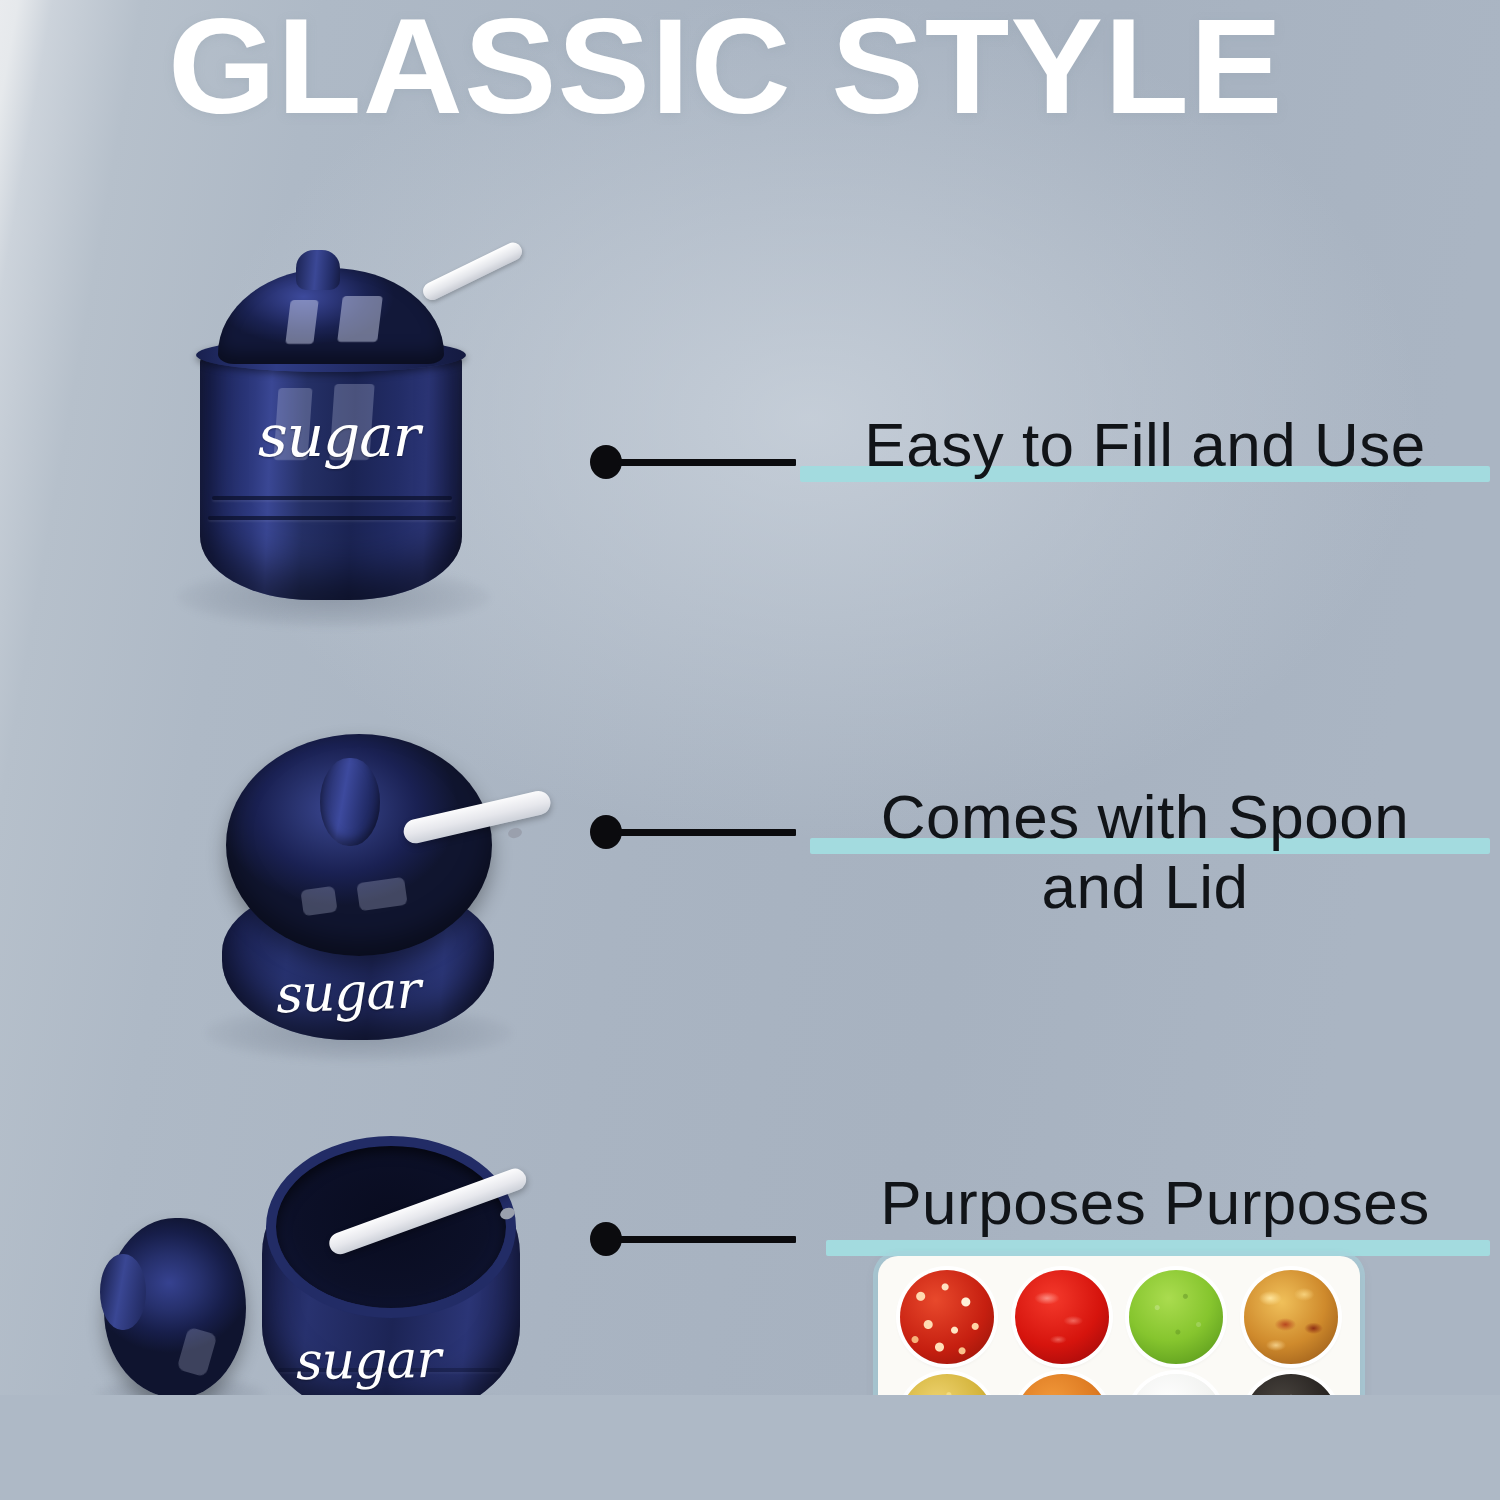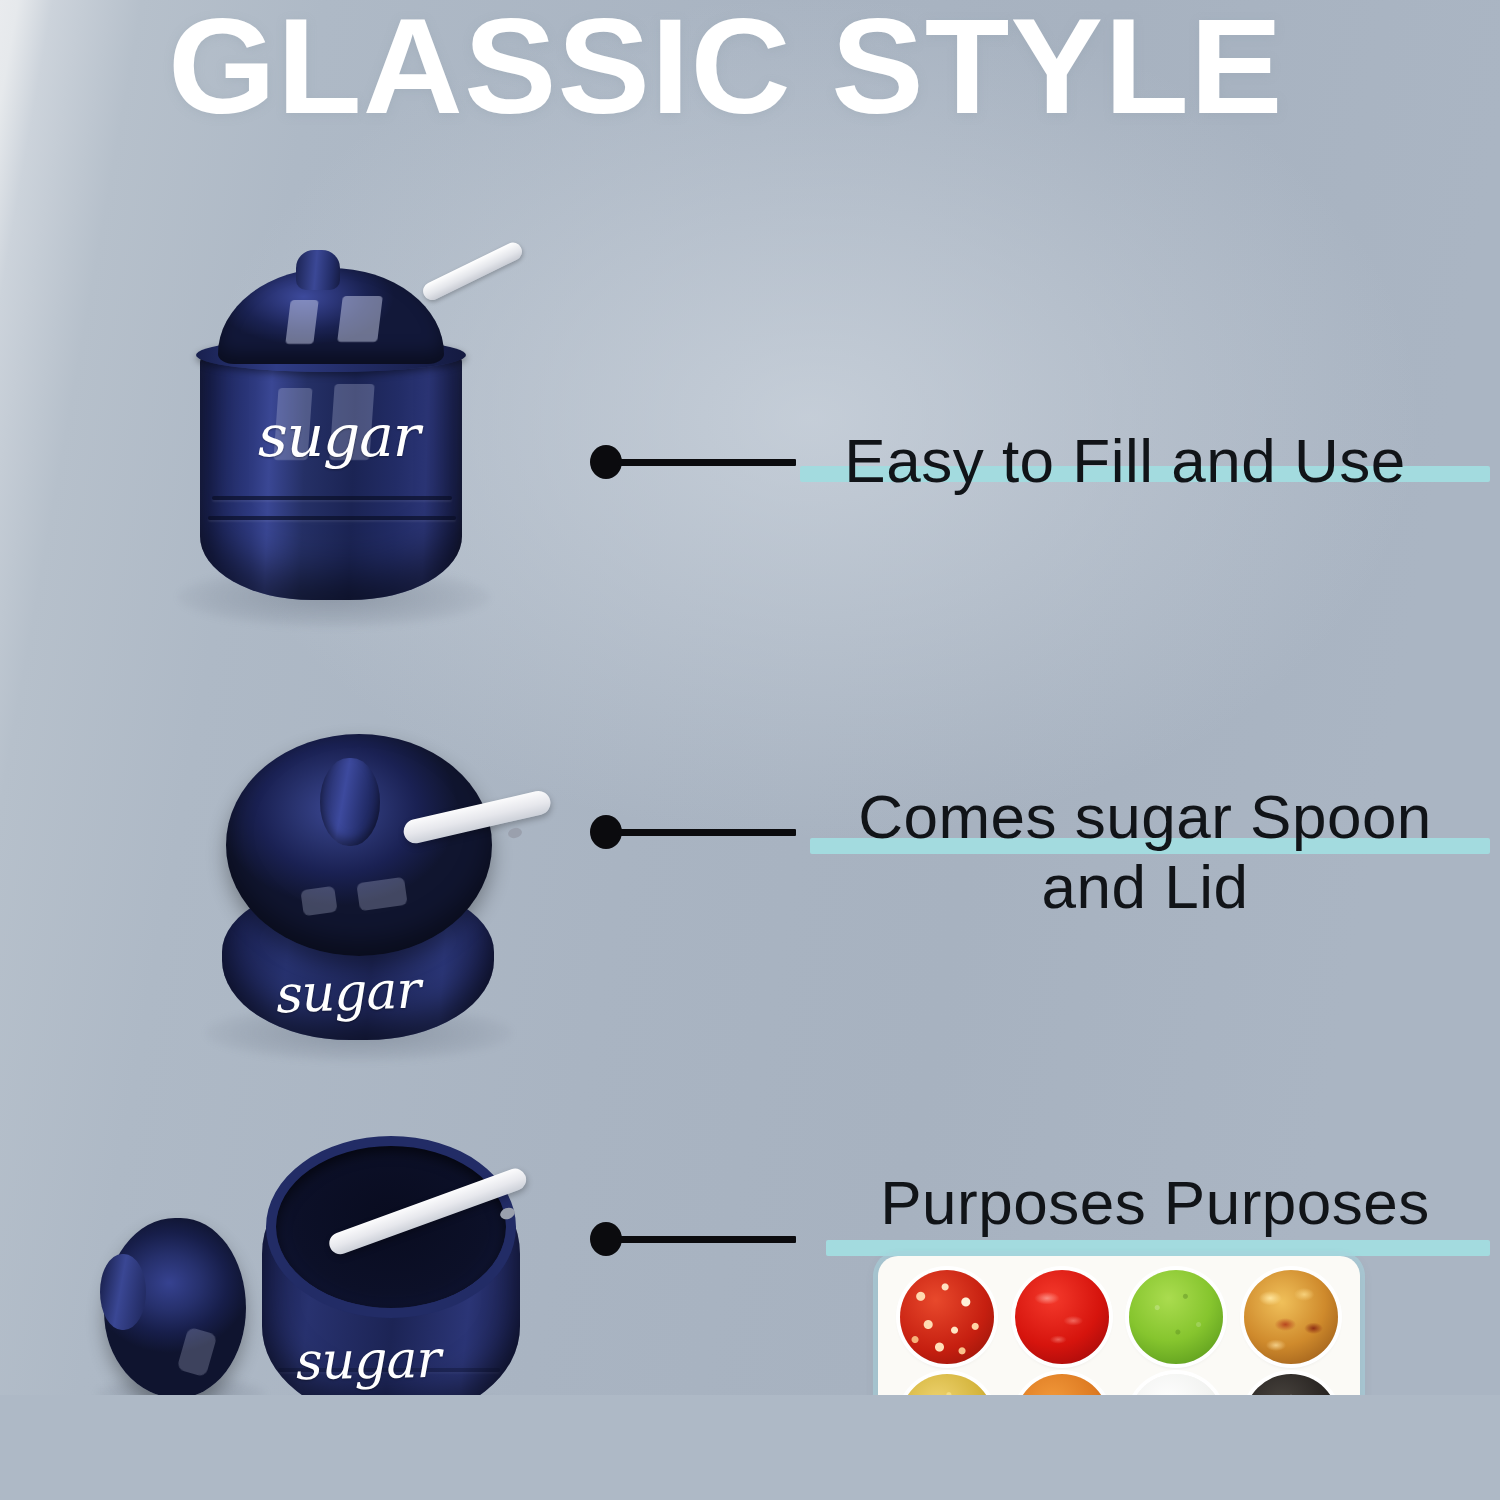--- a/index.html
+++ b/index.html
@@ -235,28 +235,28 @@
     <div class="j3-spoonhole"></div>
     <div class="j1-gloss" style="left:182px;top:1330px;width:30px;height:44px;border-radius:8px;opacity:.5;transform:rotate(16deg);"></div>
     <div class="j1-ring" style="left:278px;top:1368px;width:222px;opacity:.5;"></div>
     <div class="scriptword" style="left:296px;top:1330px;font-size:52px;letter-spacing:-1px;transform:rotate(-1deg);">sugar</div>
   </div>
 
   <div class="callout">
     <div class="dot" style="left:590px;top:445px;"></div>
     <div class="leader" style="left:618px;top:459px;width:178px;"></div>
     <div class="hl" style="left:800px;top:466px;width:690px;"></div>
-    <div class="ctext" style="left:780px;top:410px;width:690px;margin-top:16px;">Easy to Fill and Use</div>
+    <div class="ctext" style="left:800px;top:410px;width:690px;">Easy to Fill and Use</div>
   </div>
 
   <div class="callout">
     <div class="dot" style="left:590px;top:815px;"></div>
     <div class="leader" style="left:618px;top:829px;width:178px;"></div>
     <div class="hl" style="left:810px;top:838px;width:680px;"></div>
-    <div class="ctext" style="left:800px;top:782px;width:690px;">Comes sugar Spoon
+    <div class="ctext" style="left:800px;top:782px;width:690px;">Comes with Spoon
 and Lid</div>
   </div>
 
   <div class="callout">
     <div class="dot" style="left:590px;top:1222px;"></div>
     <div class="leader" style="left:618px;top:1236px;width:178px;"></div>
     <div class="hl" style="left:826px;top:1240px;width:664px;"></div>
     <div class="ctext" style="left:820px;top:1168px;width:670px;">Purposes Purposes</div>
   </div>
 

